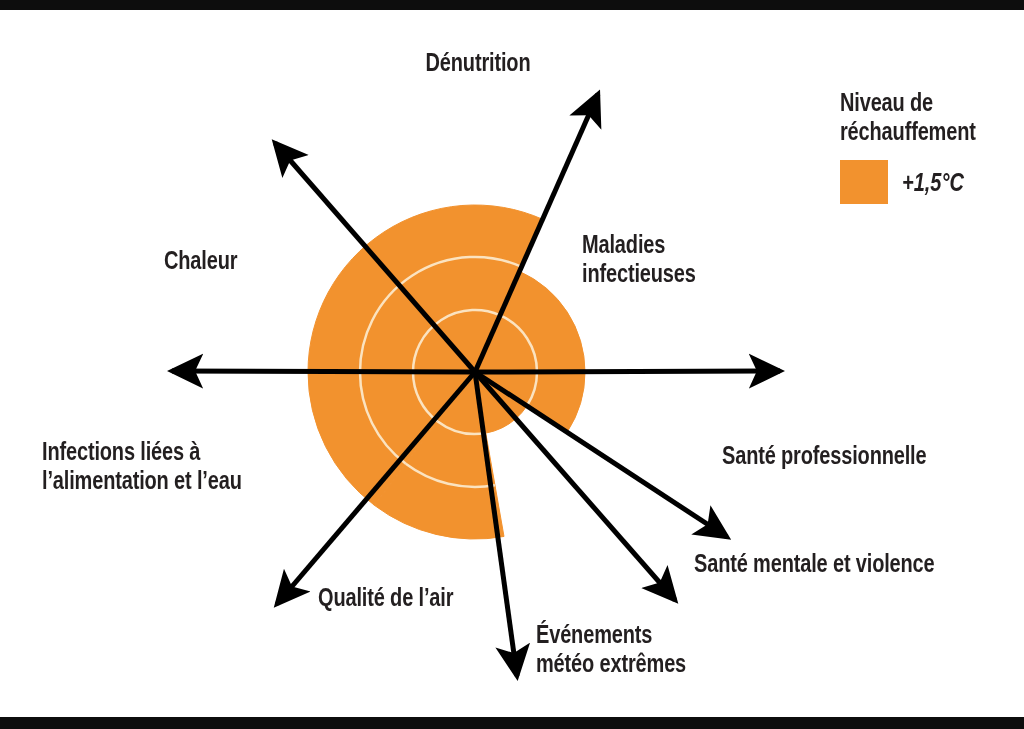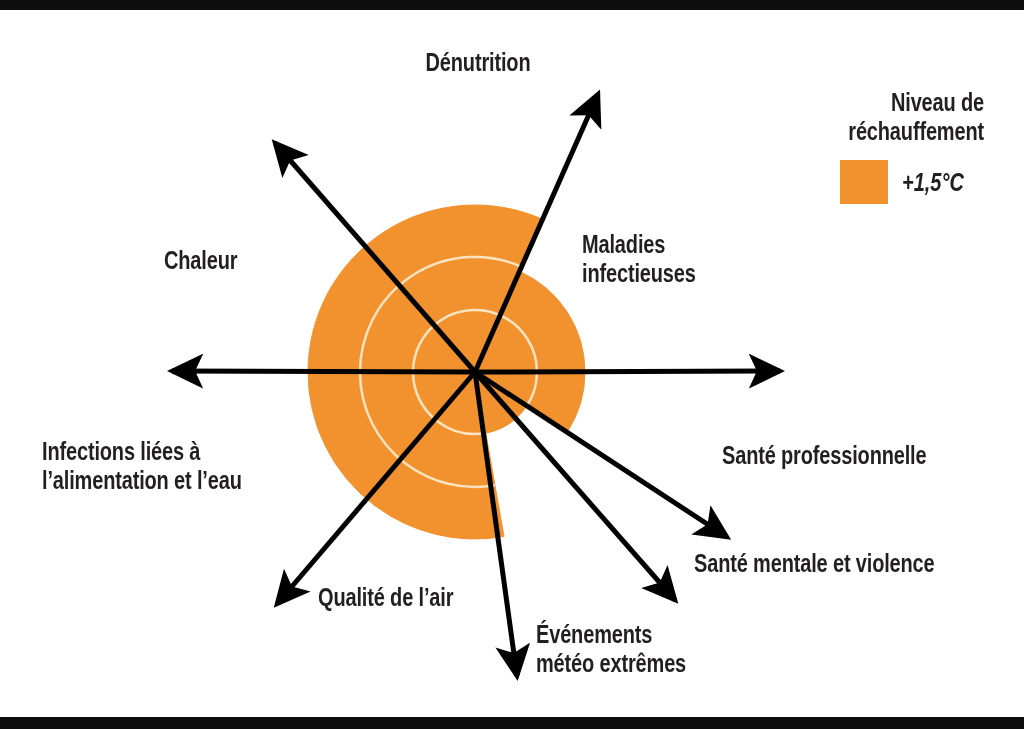--- a/index.html
+++ b/index.html
@@ -40,21 +40,20 @@
     white-space:pre;
   }
   .axis-label.c{transform-origin:50% 50%;text-align:center;}
   .axis-label.l{transform-origin:0% 50%;text-align:left;}
 
   
   #legend{
     position:absolute;
     left:840px;top:88px;
     width:180px;
-    text-align:right;
   }
   #legend .legend-title{
     color:#231f20;
     font-weight:700;
     font-size:25px;
     line-height:1.16;
     letter-spacing:-0.2px;
     transform:scaleX(.80);
     transform-origin:0% 50%;
     white-space:pre;

